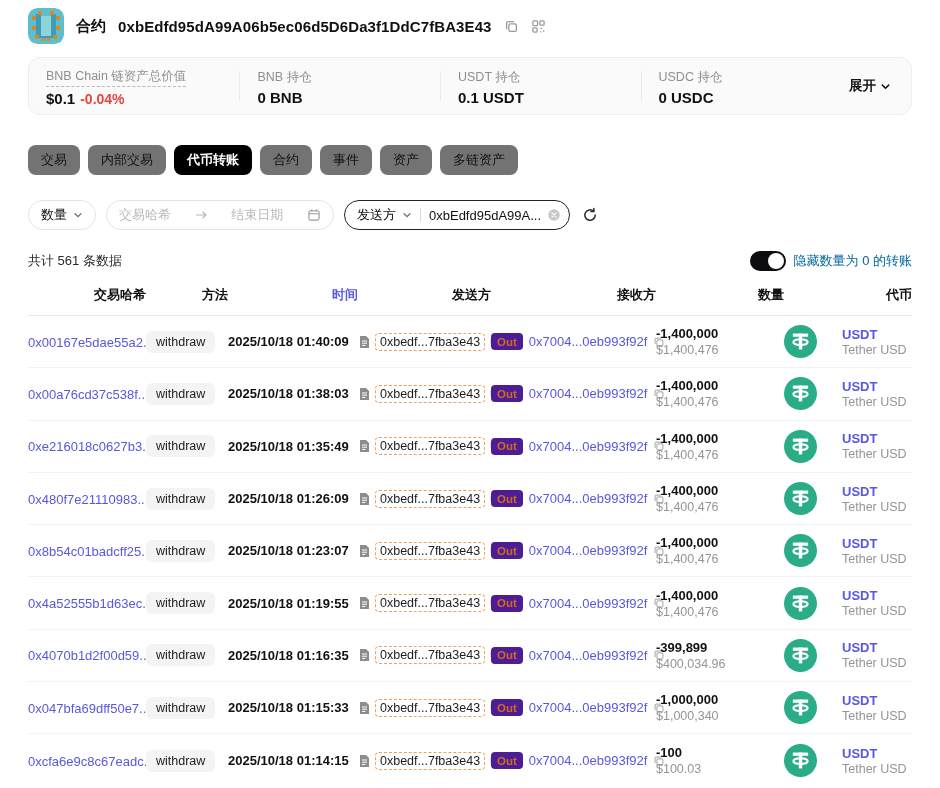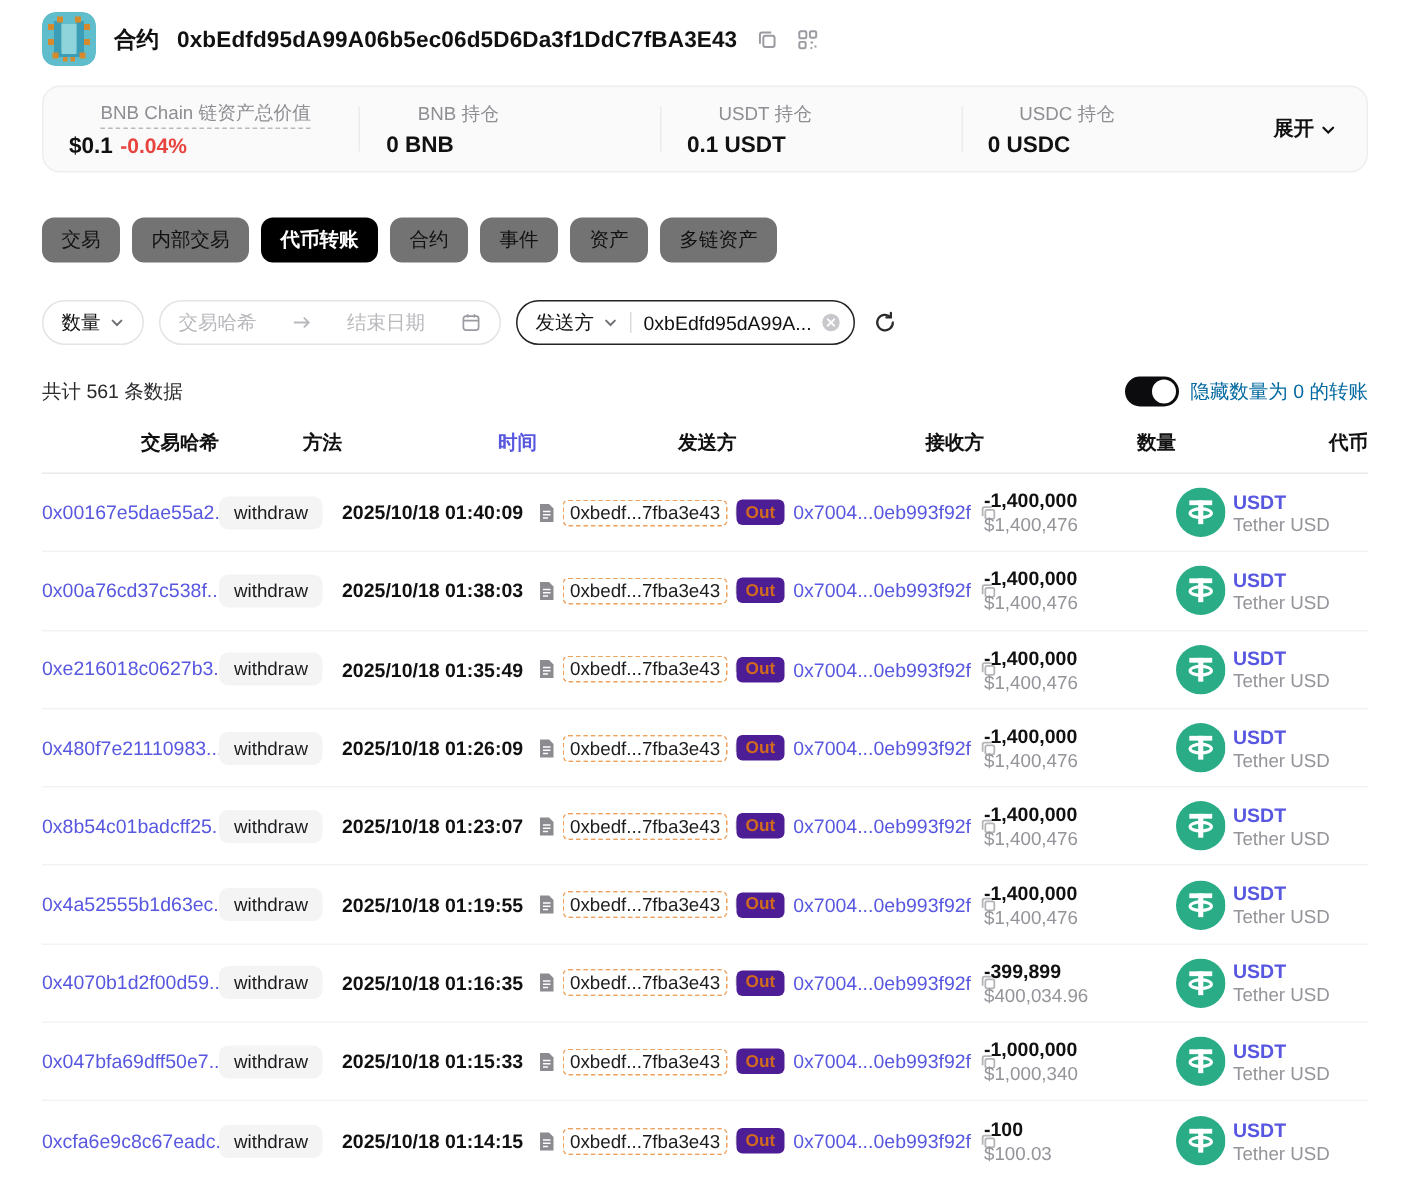--- a/index.html
+++ b/index.html
@@ -12,21 +12,21 @@
   .avatar { width:36px; height:36px; border-radius:9px; overflow:hidden; flex:0 0 auto; }
   .hdr-title { font-size:15px; font-weight:bold; }
   .hdr-addr { font-size:15px; font-weight:600; letter-spacing:.1px; }
   .icon-btn { display:inline-flex; align-items:center; justify-content:center; cursor:pointer; color:#9a9aa0; }
   .icon-btn svg { display:block; }
 
   
   .stats { margin-top:13px; height:58px; background:#fafafa; border:1px solid #eeeeef;
     border-radius:12px; display:flex; align-items:center; }
   .stat { padding-left:17px; flex:1 1 0; min-width:0; }
-  .stat-label { font-size:12.5px; color:#8e8e93;margin-left:21px; }
+  .stat-label { font-size:12.5px; color:#8e8e93; }
   .stat-label.dashed { display:inline-block; border-bottom:1px dashed #b9b9bd; padding-bottom:1px; }
   .stat-val { margin-top:3px; font-size:15px; font-weight:bold; color:#111; }
   .stat-change { color:#E8443F; font-weight:bold; margin-left:5px; font-size:14px; }
   .vdiv { width:1px; height:30px; background:#ebebed; flex:0 0 auto; }
   .expand-btn { flex:0 0 auto; display:flex; align-items:center; gap:4px; font-size:13.5px;
     font-weight:bold; margin:0 20px 0 8px; cursor:pointer; }
 
   
   .tabs { display:flex; gap:8px; margin-top:30px; }
   .tab { font-size:13px; padding:6px 13px; border-radius:8px; background:#737373; color:#111;
@@ -65,21 +65,21 @@
   .cell-time { font-size:13px; font-weight:600; color:#111; }
   .cell-from { display:flex; align-items:center; gap:4px; }
   .from-chip { border:1px dashed #eda15c; border-radius:4px; padding:1px 4px; font-size:12.5px;
     color:#1c1c1f; white-space:nowrap; cursor:pointer; }
   .copy-sm { color:#b4b4b8; cursor:pointer; display:inline-flex; }
   .cell-to { display:flex; align-items:center; gap:6px; }
   .out-badge { background:#4c1d95; color:#d06a1e; font-size:11.5px; font-weight:bold;
     padding:2.5px 6px; border-radius:4px; }
   .cell-amt .a1 { font-size:13px; font-weight:bold; color:#111; }
   .cell-amt .a2 { font-size:12.5px; color:#94949a; margin-top:2px; }
-  .cell-token { display:flex; align-items:center; gap:5px; }
+  .cell-token { display:flex; align-items:center; gap:25px; }
   .tok-sym { font-size:13px; font-weight:bold; color:#5857E0; cursor:pointer; }
   .tok-name { font-size:12.5px; color:#94949a; margin-top:1px; }
   .fileicon { color:#8b8b90; display:inline-flex; }
 </style>
 </head>
 <body>
 
 <div class="page">
 
   <div class="hdr">

